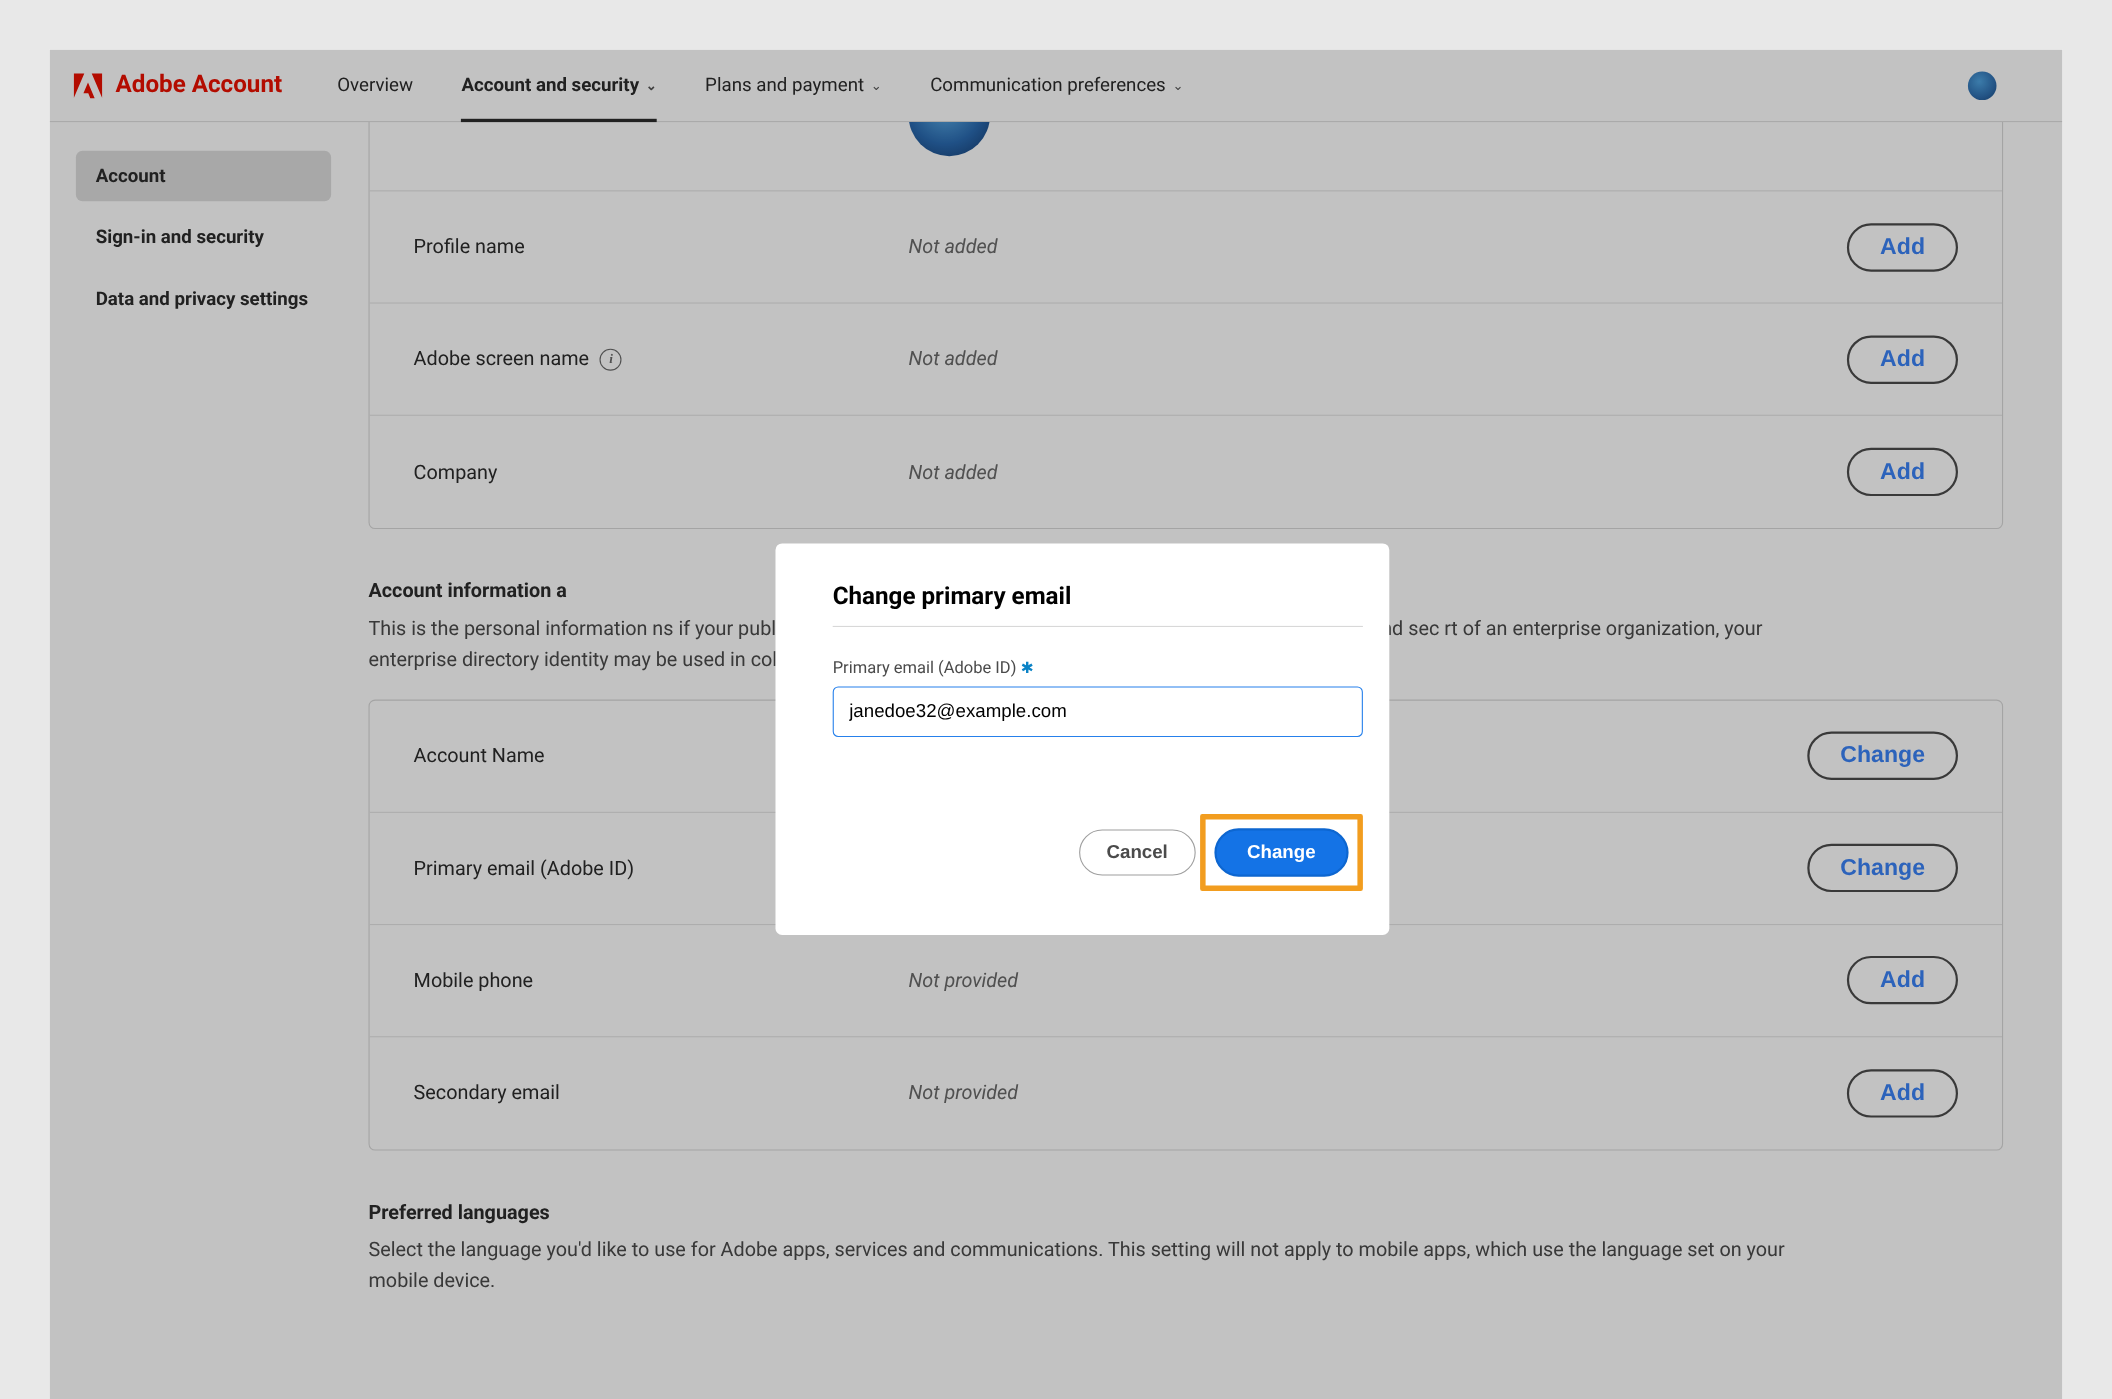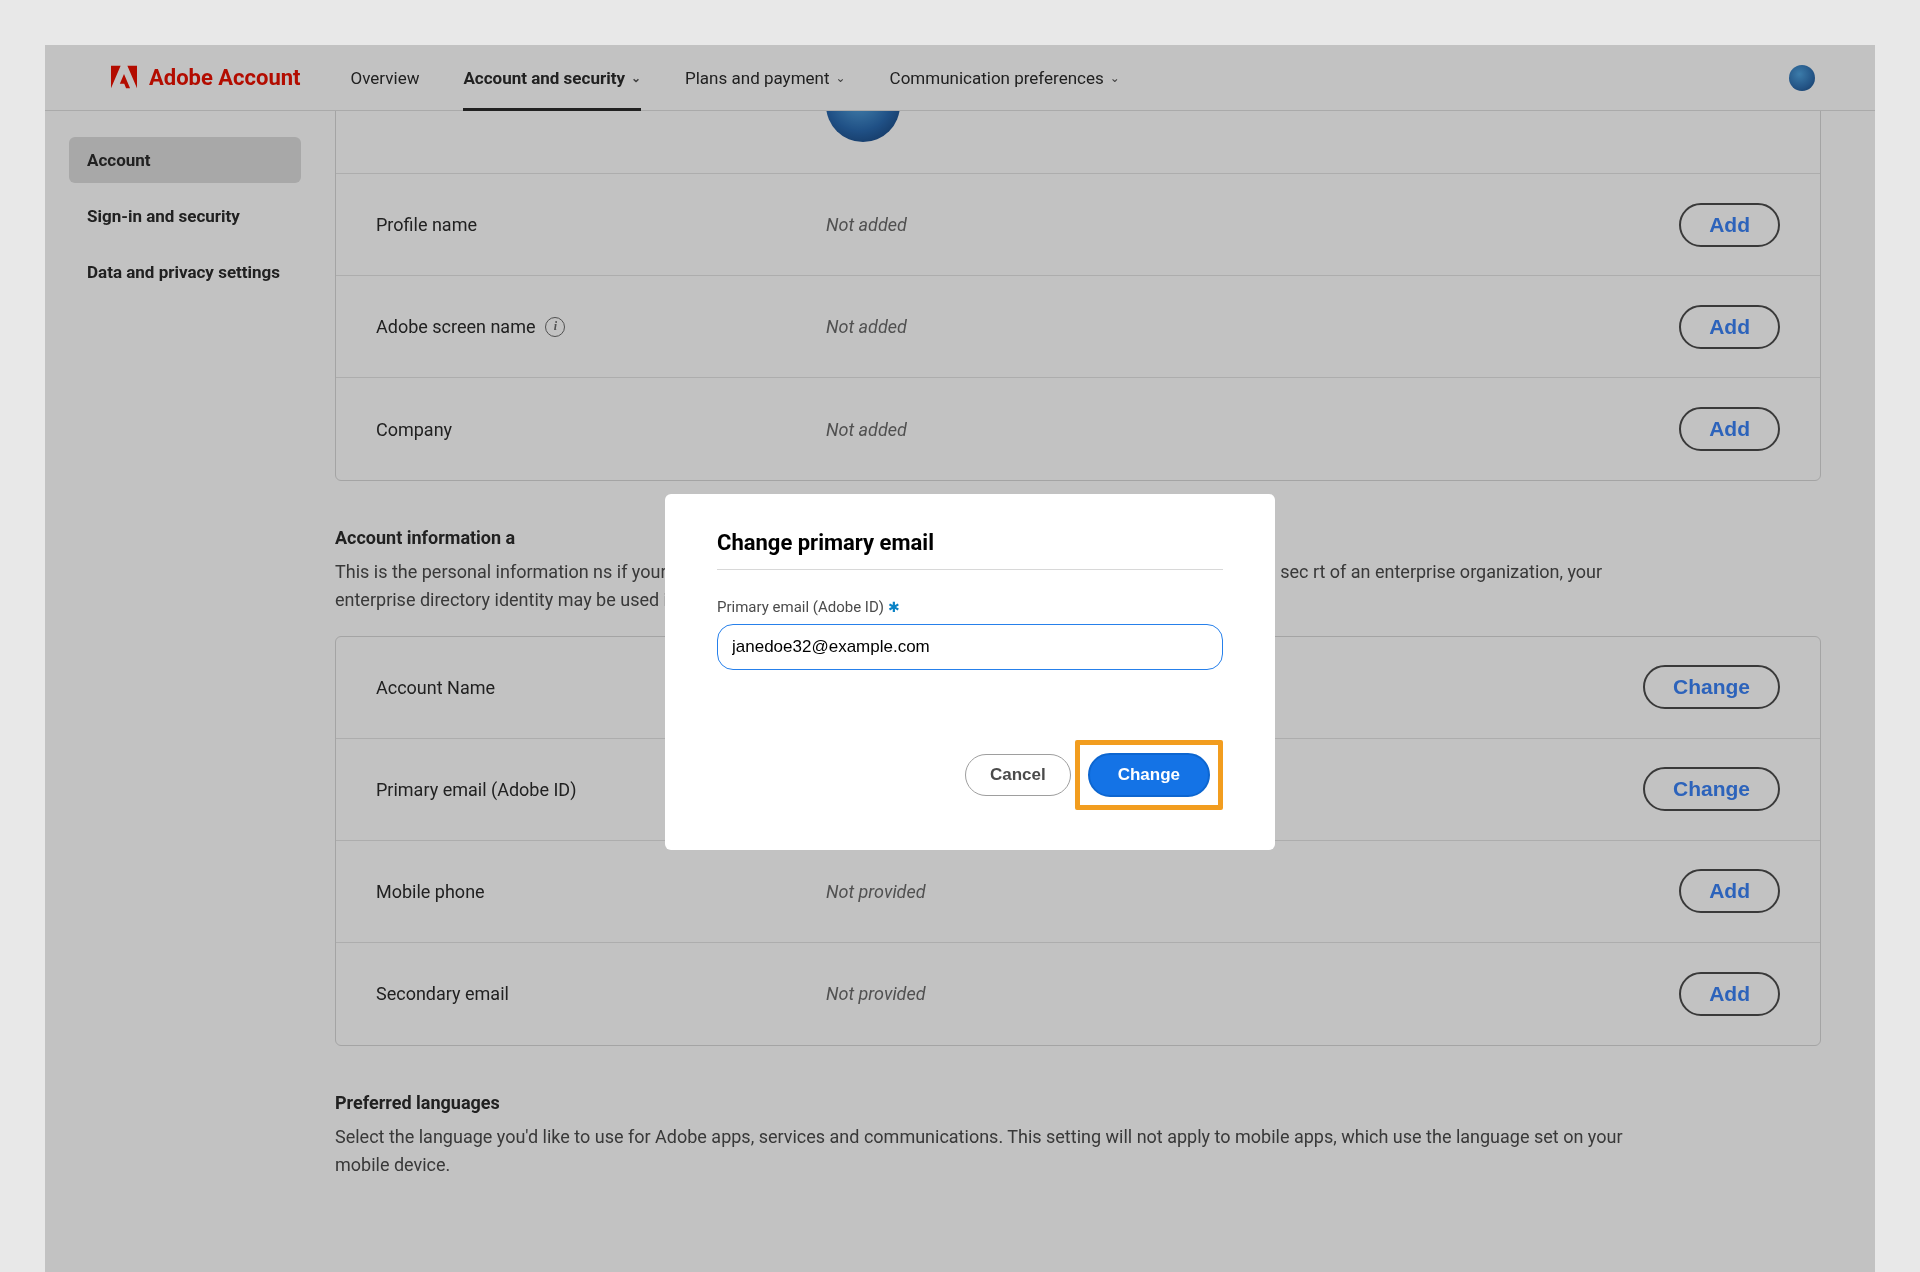--- a/index.html
+++ b/index.html
@@ -18,21 +18,21 @@
   overflow: hidden;
   position: relative;
 }
 .topbar {
   height: 66px;
   display: flex;
   align-items: center;
   padding: 0 60px 0 22px;
   border-bottom: 1px solid #e0e0e0;
 }
-.logo-wrap { display: flex; align-items: flex-start; margin-right: 50px; margin-left: 44px; }
+.logo-wrap { display: flex; align-items: flex-end; margin-right: 50px; }
 .logo-icon svg { display: block; }
 .brand-text { color: #eb1000; font-weight: 700; font-size: 22px; margin-left: 12px; }
 .topnav { display: flex; gap: 44px; height: 100%; align-items: center; }
 .topnav-item {
   font-size: 17px; color: #2c2c2c; cursor: pointer;
   height: 100%; display: flex; align-items: center;
   position: relative;
 }
 .topnav-item.active { font-weight: 700; }
 .topnav-item.active::after {
@@ -85,32 +85,32 @@
   display: inline-flex; align-items: center; justify-content: center;
   font-size: 12px; font-weight: 700; color: #6a6a6a; font-style: italic;
   font-family: Georgia, serif;
 }
 
 .overlay {
   position: absolute; inset: 0; background: rgba(0,0,0,0.24);
 }
 .modal {
   position: absolute;
-  left: 620px; top: 449px;
-  width: 610px; background: #fff; border-radius: 6px;
-  padding: 36px 52px 40px 52px;
+  left: 660px; top: 449px;
+  width: 558px; background: #fff; border-radius: 6px;
+  padding: 36px 24px 40px 52px;
 }
 .modal-title {
   font-size: 22px; font-weight: 700; padding-bottom: 14px;
   border-bottom: 1px solid #d8d8d8; margin-bottom: 28px;
 }
 .field-label { font-size: 15px; color: #4b4b4b; margin-bottom: 8px; }
 .field-label .ast { color: #0b83c6; font-size: 14px; margin-left: 4px; }
 .email-input {
-  width: 100%; border: 1.5px solid #2680eb; border-radius: 16px;
+  width: 100%; border: 1.5px solid #2680eb; border-radius: 5px;
   padding: 12px 14px; font-size: 17px; outline: none;
 }
 .modal-actions {
   display: flex; justify-content: flex-end; align-items: center;
   margin-top: 70px; gap: 4px;
 }
 .btn-cancel {
   border: 1.8px solid #9e9e9e; background: #fff; color: #4b4b4b;
   font-size: 17px; font-weight: 600; padding: 10px 24px; border-radius: 999px; cursor: pointer;
 }

